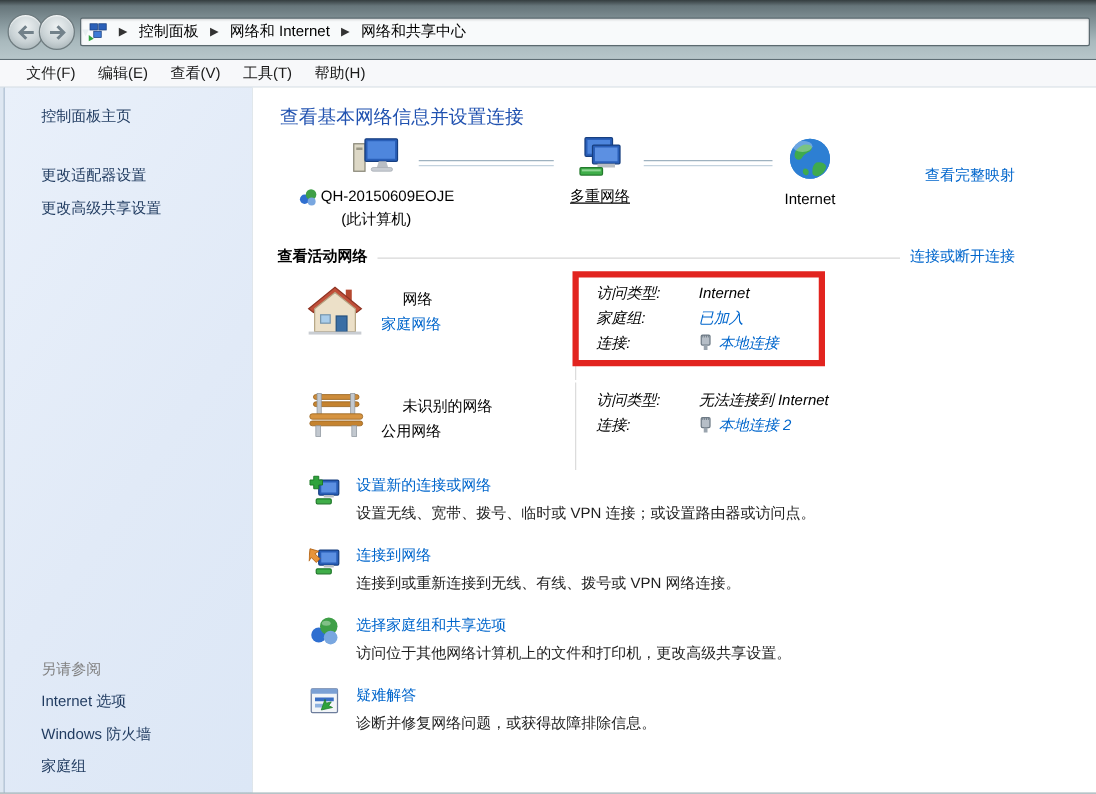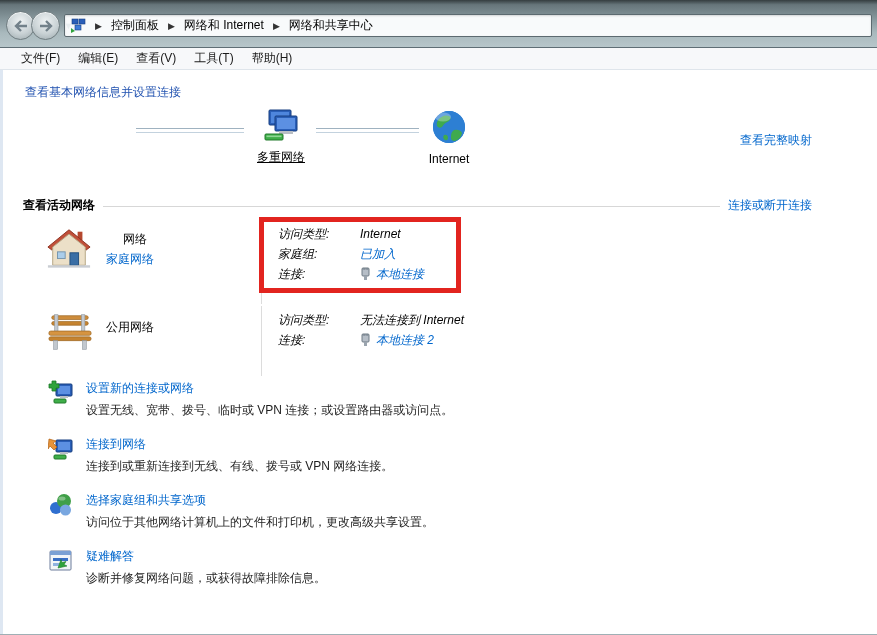--- a/index.html
+++ b/index.html
@@ -31,21 +31,21 @@
   .content { display:flex; height:564px; border-left:3px solid #dee7f2; }
   .sidebar { position:relative; width:199px; background:linear-gradient(125deg,#e9f0fa 0%,#e1eaf7 55%,#dce7f6 100%);
     border-left:1px solid #b9c8da; padding:14px 8px 0 29px; flex-shrink:0; }
   .side-link { color:#1f3a5f; line-height:18px; margin-bottom:8px; cursor:pointer; }
   .side-home { margin-bottom:29px; }
   .see-also { position:absolute; left:29px; bottom:8px; }
   .see-also-h { color:#808080; line-height:26px; }
   .see-also .side-link { margin-bottom:0; line-height:26px; }
 
   .main { position:relative; flex:1; background:#fff; padding:14px 65px 0 20px; }
-  h1.pagetitle { font-size:12px; font-weight:normal; color:#2152b0; height:20px; margin:0 0 4px 2px; }
+  h1.pagetitle { font-size:15px; font-weight:normal; color:#2152b0; height:20px; margin:0 0 4px 2px; }
 
   a.lnk { color:#0066cc; text-decoration:none; cursor:pointer; }
 
   
   .map { position:relative; height:88px; }
   .map-node { position:absolute; text-align:center; }
   .node-computer { left:4px; top:0; width:150px; }
   .node-multi   { left:198px; top:0; width:120px;text-decoration:underline; }
   .node-internet{ left:366px; top:0; width:120px; }
   .map-label { margin-top:3px; line-height:15px; }
@@ -127,28 +127,58 @@
   <div class="menubar">
     <span class="menu-item">文件(F)</span>
     <span class="menu-item">编辑(E)</span>
     <span class="menu-item">查看(V)</span>
     <span class="menu-item">工具(T)</span>
     <span class="menu-item">帮助(H)</span>
   </div>
 
   <div class="content">
 
+    <div class="sidebar">
+      <div class="side-link side-home">控制面板主页</div>
+      <div class="side-link">更改适配器设置</div>
+      <div class="side-link">更改高级共享设置</div>
+      <div class="see-also">
+        <div class="see-also-h">另请参阅</div>
+        <div class="side-link">Internet 选项</div>
+        <div class="side-link">Windows 防火墙</div>
+        <div class="side-link">家庭组</div>
+      </div>
+    </div>
 
     <div class="main">
       <h1 class="pagetitle">查看基本网络信息并设置连接</h1>
 
       <div class="map">
         <div class="connector conn1"></div>
         <div class="connector conn2"></div>
 
+        <div class="map-node node-computer">
+          <svg width="40" height="36" viewBox="0 0 40 36">
+            <rect x="2" y="7" width="9" height="22" fill="#ddd8c6" stroke="#8a8878"></rect>
+            <rect x="4" y="10" width="5" height="2" fill="#9a9786"></rect>
+            <rect x="11" y="3" width="26" height="18" rx="1" fill="#2a5fb8" stroke="#173f80"></rect>
+            <rect x="13" y="5" width="22" height="14" fill="#4e86dd"></rect>
+            <path d="M22 21 h6 l1.5 5 h-9 z" fill="#b9bec4"></path>
+            <rect x="16" y="26" width="17" height="3" rx="1.5" fill="#c7ccd2" stroke="#9aa1a8" stroke-width="0.5"></rect>
+          </svg>
+          <div class="map-label name-with-icon">
+            <svg width="15" height="15" viewBox="0 0 16 16">
+              <circle cx="5" cy="10" r="4" fill="#2f6fd0"></circle>
+              <circle cx="10.5" cy="6" r="4.5" fill="#3f9f47"></circle>
+              <circle cx="11" cy="12" r="3.4" fill="#79a7e0"></circle>
+            </svg>
+            <span>QH-20150609EOJE</span>
+          </div>
+          <div class="map-sub">(此计算机)</div>
+        </div>
 
         <div class="map-node node-multi">
           <svg width="40" height="36" viewBox="0 0 40 36">
             <rect x="8" y="2" width="22" height="15" rx="1" fill="#2a5fb8" stroke="#173f80"></rect>
             <rect x="10" y="4" width="18" height="11" fill="#4e86dd"></rect>
             <rect x="14" y="8" width="22" height="15" rx="1" fill="#2a5fb8" stroke="#173f80"></rect>
             <rect x="16" y="10" width="18" height="11" fill="#5c90e2"></rect>
             <rect x="18" y="23" width="14" height="3" fill="#b9bec4"></rect>
             <rect x="4" y="26" width="18" height="6" rx="1" fill="#3fae49" stroke="#237a2c"></rect>
             <rect x="5.5" y="27.5" width="15" height="1.6" fill="#8fd694"></rect>
@@ -227,20 +257,21 @@
             <rect x="6" y="9" width="38" height="4" rx="2" fill="#c5832f" stroke="#9a6420" stroke-width="0.7"></rect>
             <rect x="9" y="2" width="3.5" height="18" fill="#c2c8cf" stroke="#8d959d" stroke-width="0.6"></rect>
             <rect x="37" y="2" width="3.5" height="18" fill="#c2c8cf" stroke="#8d959d" stroke-width="0.6"></rect>
             <rect x="3" y="19" width="44" height="4.5" rx="2" fill="#d69441" stroke="#9a6420" stroke-width="0.7"></rect>
             <rect x="3" y="25" width="44" height="4" rx="2" fill="#c5832f" stroke="#9a6420" stroke-width="0.7"></rect>
             <rect x="8" y="29" width="4" height="9" fill="#c2c8cf" stroke="#8d959d" stroke-width="0.6"></rect>
             <rect x="38" y="29" width="4" height="9" fill="#c2c8cf" stroke="#8d959d" stroke-width="0.6"></rect>
           </svg>
         </div>
         <div class="net-name-cell">
+          <div class="net-name">未识别的网络</div>
           <div class="net-sub">公用网络</div>
         </div>
         <div class="net-detail-cell">
           <div class="d-row">
             <span class="d-label">访问类型:</span>
             <span class="d-value">无法连接到 Internet</span>
           </div>
           <div class="d-row">
             <span class="d-label">连接:</span>
             <span class="d-value">

